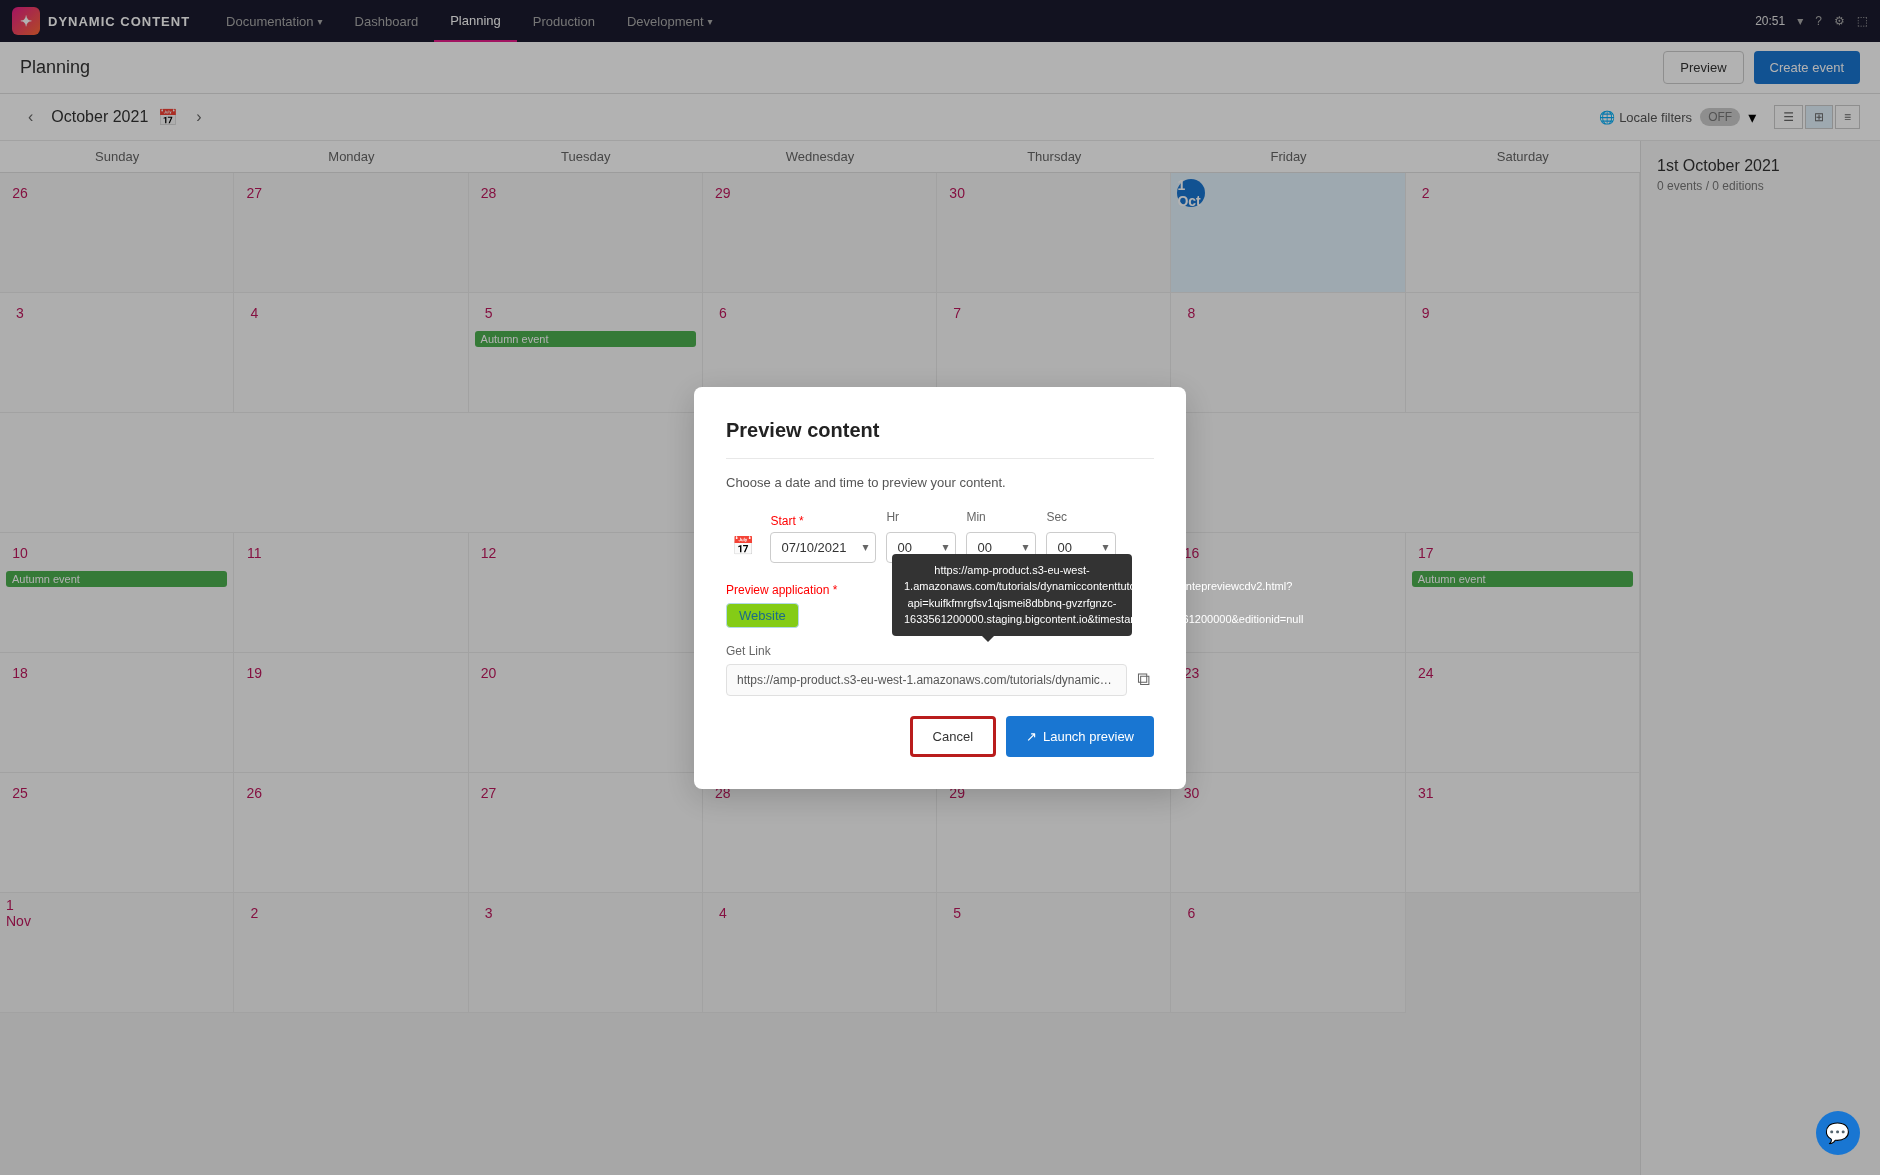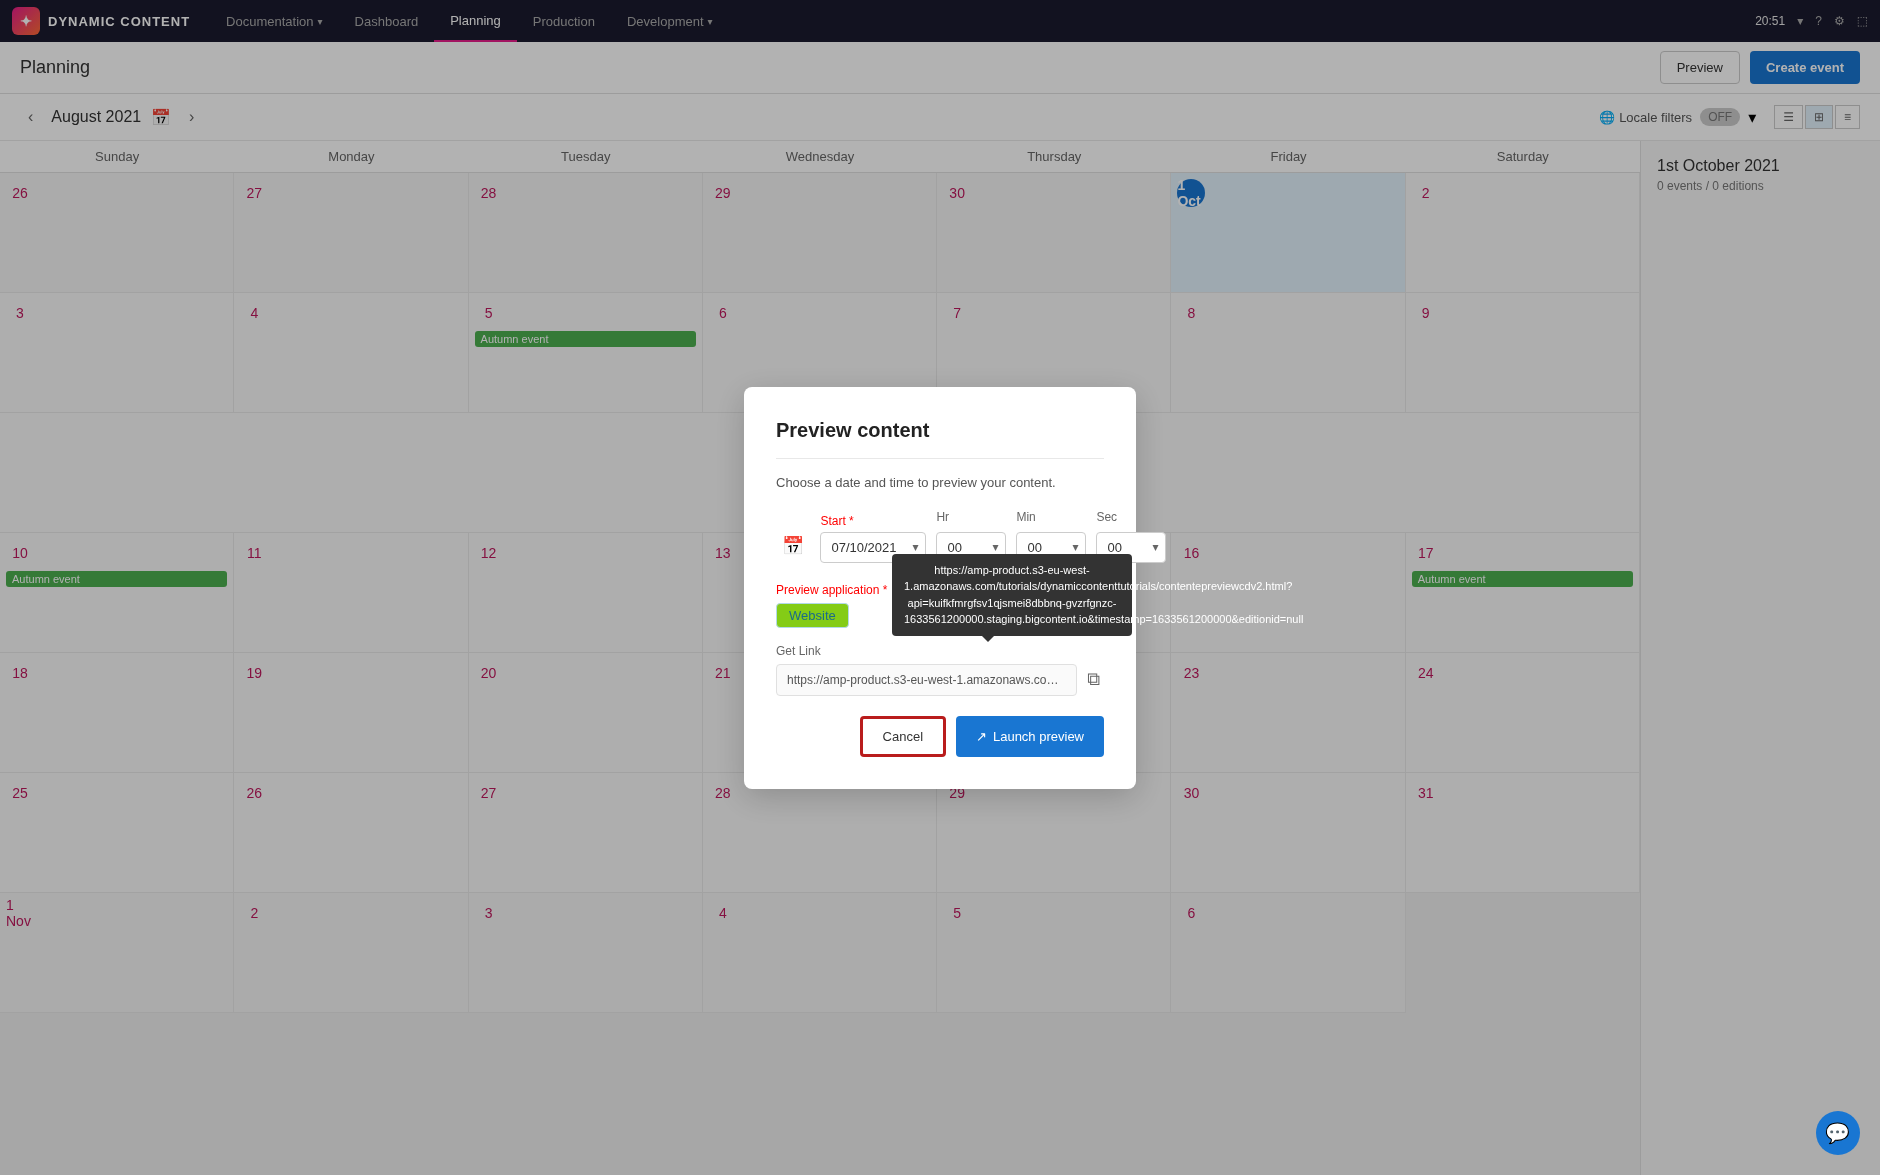--- a/index.html
+++ b/index.html
@@ -19,21 +19,21 @@
     .nav-right { display: flex; align-items: center; gap: 12px; margin-left: auto; color: #aaa; font-size: 12px; }
     .nav-time { color: #e5e5e5; font-size: 12px; }
 
     
     .sub-header {
       display: flex; align-items: center; background: #fff; height: 52px; padding: 0 20px; border-bottom: 1px solid #e0e0e0; position: relative; z-index: 50;
     }
     .page-title { font-size: 18px; font-weight: 400; color: #333; flex: 1; }
     .sub-header-actions { display: flex; gap: 10px; }
     .btn-preview { background: white; border: 1px solid #ccc; color: #333; padding: 8px 16px; border-radius: 4px; cursor: pointer; font-size: 13px; }
-    .btn-create { background: #1976d2; color: white; border: none; padding: 8px 16px; border-radius: 4px; cursor: pointer; font-size: 13px; font-weight: bold; }
+    .btn-create { background: #1976d2; color: white; border: none; padding: 8px 16px; border-radius: 4px; cursor: pointer; font-size: 13px; }
 
     
     .calendar-header {
       display: flex; align-items: center; background: #fff; padding: 10px 20px; border-bottom: 1px solid #e8e8e8; position: relative; z-index: 40;
     }
     .cal-nav { display: flex; align-items: center; gap: 10px; flex: 1; }
     .cal-nav-btn { background: none; border: none; cursor: pointer; color: #666; font-size: 16px; padding: 4px 8px; }
     .cal-month { font-size: 16px; font-weight: 500; color: #333; }
     .cal-icon { color: #666; font-size: 16px; cursor: pointer; }
     .locale-filters { display: flex; align-items: center; gap: 8px; margin-left: auto; }
@@ -66,21 +66,21 @@
     }
     .panel-date { font-size: 16px; font-weight: 500; color: #333; margin-bottom: 4px; }
     .panel-meta { font-size: 12px; color: #777; }
 
     
     .modal-backdrop {
       position: fixed; top: 0; left: 0; width: 1880px; height: 1175px;
       background: rgba(0,0,0,0.3); z-index: 200; display: flex; align-items: center; justify-content: center;
     }
     .modal {
-      background: white; border-radius: 8px; width: 392px; padding: 32px; position: relative; box-shadow: 0 8px 32px rgba(0,0,0,0.2);
+      background: white; border-radius: 8px; width: 492px; padding: 32px; position: relative; box-shadow: 0 8px 32px rgba(0,0,0,0.2);
     }
     .modal-title { font-size: 20px; font-weight: 600; color: #222; margin-bottom: 8px; }
     .modal-divider { border: none; border-top: 1px solid #e8e8e8; margin: 16px 0; }
     .modal-desc { font-size: 13px; color: #555; margin-bottom: 20px; }
 
     .form-row { display: flex; gap: 10px; align-items: flex-end; margin-bottom: 20px; }
     .form-field { display: flex; flex-direction: column; gap: 4px; }
     .form-label { font-size: 12px; color: #666; }
     .form-label span { color: red; }
     .cal-btn { background: none; border: none; cursor: pointer; font-size: 18px; color: #555; padding: 6px; }
@@ -163,21 +163,21 @@
   <span class="page-title">Planning</span>
   <div class="sub-header-actions">
     <button class="btn-preview">Preview</button>
     <button class="btn-create">Create event</button>
   </div>
 </div>
 
 <div class="calendar-header">
   <div class="cal-nav">
     <button class="cal-nav-btn">‹</button>
-    <span class="cal-month">August 2021</span>
+    <span class="cal-month">October 2021</span>
     <span class="cal-icon">📅</span>
     <button class="cal-nav-btn">›</button>
   </div>
   <div class="locale-filters">
     <span class="locale-label">
       <span>🌐</span>
       <span>Locale filters</span>
     </span>
     <span class="locale-toggle">OFF</span>
     <span>▾</span>

